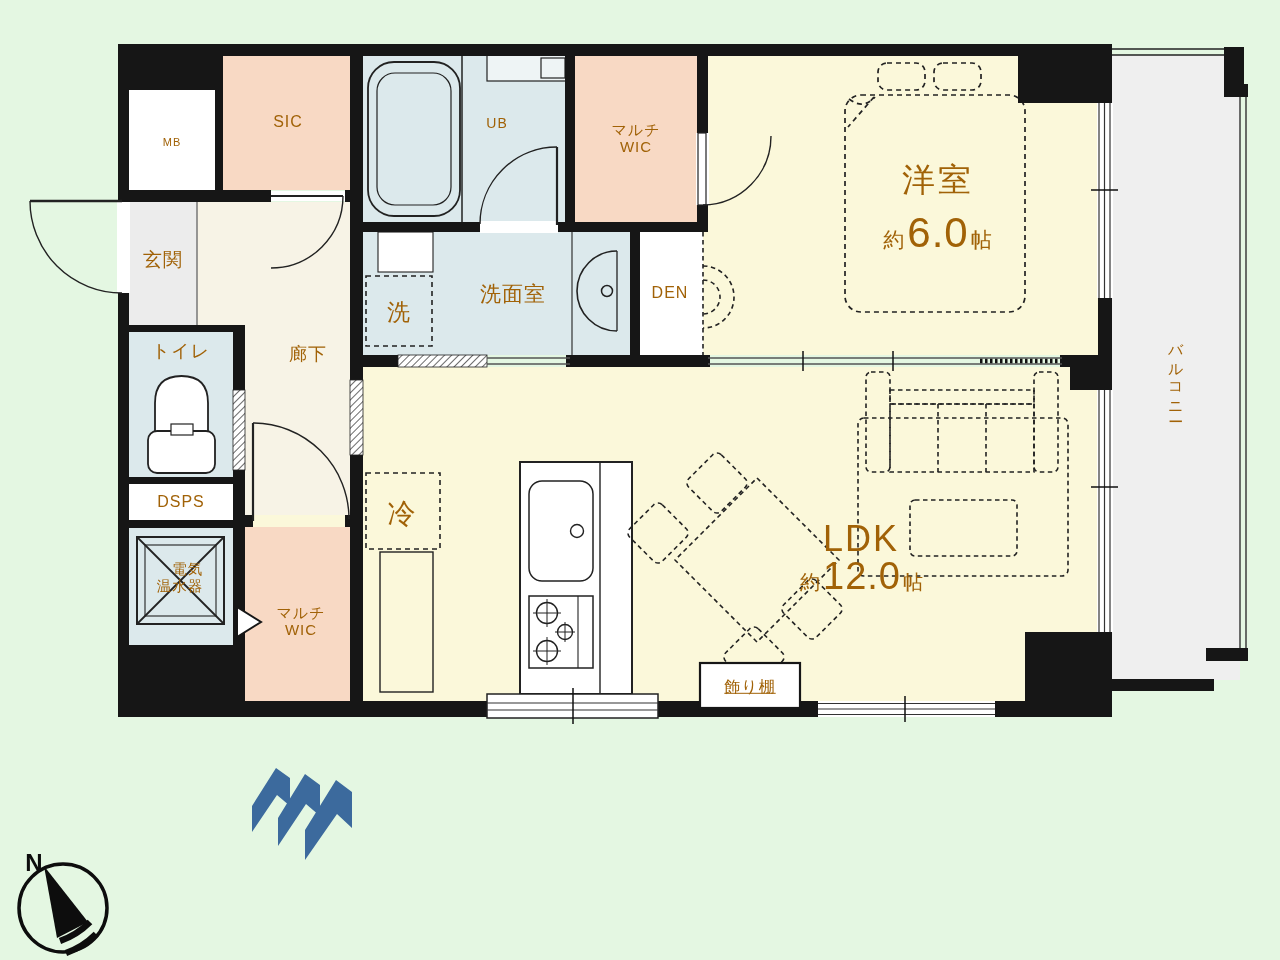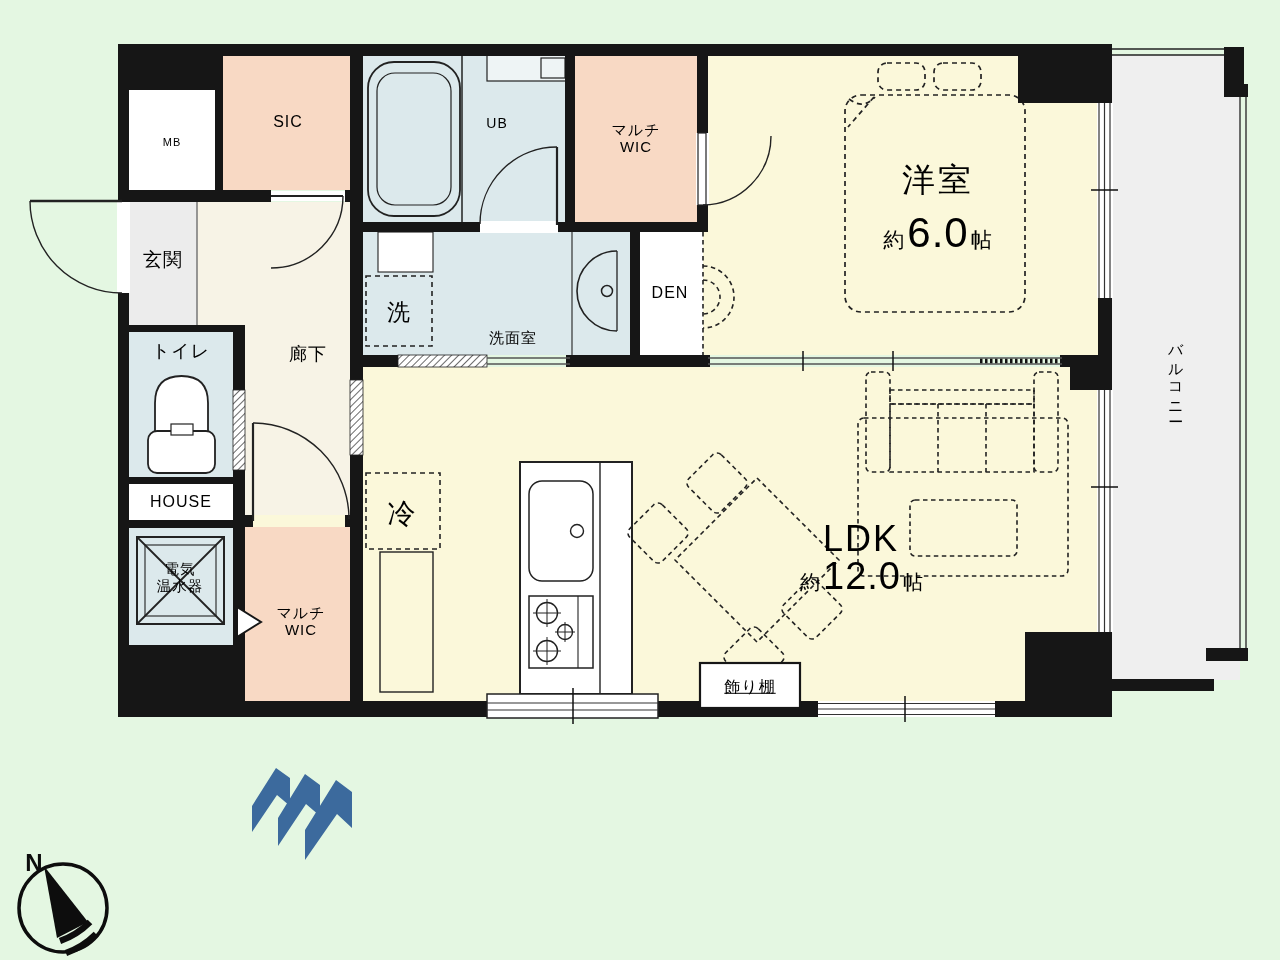--- a/index.html
+++ b/index.html
@@ -6,21 +6,21 @@
   body{
     width:1280px;height:960px;
     background:#e4f7e2;
     font-family:"Liberation Sans","DejaVu Sans",sans-serif;
     position:relative;overflow:hidden;
   }
   #stage{position:absolute;inset:0;width:1280px;height:960px;}
   #plan-svg{position:absolute;left:0;top:0;}
   .label{
     position:absolute;transform:translate(-50%,-50%);
-    color:#000000;white-space:nowrap;text-align:center;
+    color:#a16207;white-space:nowrap;text-align:center;
     line-height:1.15;letter-spacing:1px;
   }
   .label .l2{display:block;}
   .size-line{display:flex;align-items:baseline;gap:2px;justify-content:center;}
   .vertical-text{
     writing-mode:vertical-rl;text-orientation:mixed;
     letter-spacing:3px;
   }
   .logo-text{
     position:absolute;transform:translate(-50%,-50%);
@@ -313,28 +313,28 @@
 </div>
 
 <div class="label" style="left:938px;top:180px;font-size:33px;letter-spacing:3px;">洋室</div>
 <div class="label size-line" style="left:938px;top:224px;">
   <span style="font-size:21px;">約</span>
   <span style="font-size:42px;margin-top:18px;">6.0</span>
   <span style="font-size:21px;">帖</span>
 </div>
 
 <div class="label" style="left:670px;top:293px;font-size:16px;">DEN</div>
-<div class="label" style="left:513px;top:294px;font-size:15px;margin-top:44px;">洗面室</div>
+<div class="label" style="left:513px;top:294px;font-size:21px;">洗面室</div>
 <div class="label" style="left:399px;top:312px;font-size:23px;">洗</div>
 <div class="label" style="left:163px;top:260px;font-size:19px;">玄関</div>
 <div class="label" style="left:308px;top:354px;font-size:18px;">廊下</div>
 <div class="label" style="left:181px;top:351px;font-size:18px;">トイレ</div>
-<div class="label" style="left:181px;top:502px;font-size:16px;">HOUSE</div>
-
-<div class="label" style="left:180px;top:578px;font-size:14.5px;">
+<div class="label" style="left:181px;top:502px;font-size:16px;">DSPS</div>
+
+<div class="label" style="left:180px;top:578px;font-size:14.5px;text-align:right;">
   <span class="l2">電気</span>
   <span class="l2">温水器</span>
 </div>
 
 <div class="label" style="left:301px;top:621px;font-size:15px;">
   <span class="l2">マルチ</span>
   <span class="l2">WIC</span>
 </div>
 
 <div class="label" style="left:402px;top:514px;font-size:28px;">冷</div>

